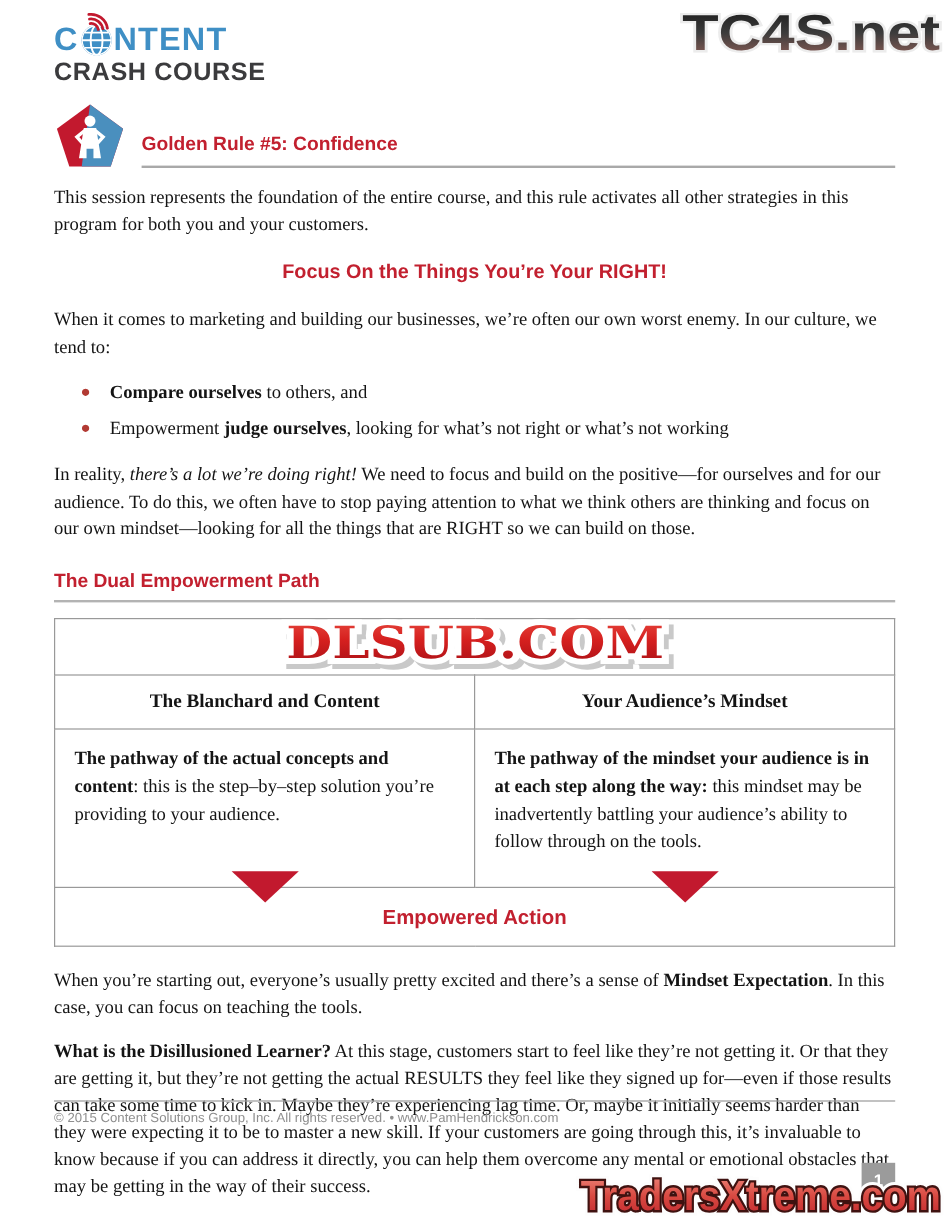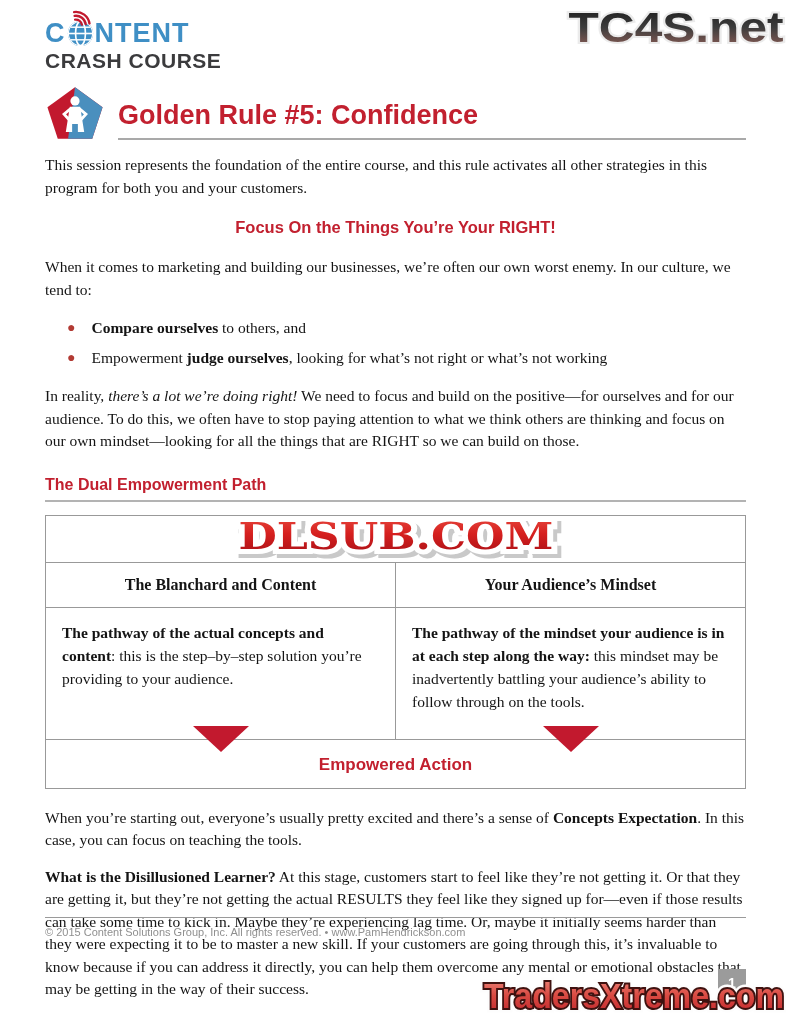--- a/index.html
+++ b/index.html
@@ -16,21 +16,21 @@
   .logo-line2{font-family:"Liberation Sans",sans-serif;font-weight:bold;font-size:21px;
               letter-spacing:.5px;color:#3b3b3d;margin-top:3px;line-height:1;}
   .tc4s{position:absolute;top:2px;right:3px;}
 
   
   .content{padding:86px 45px 0 45px;}
   .title-row{display:flex;align-items:flex-end;}
   .rule-icon{width:60px;height:54px;margin-right:13px;flex:0 0 auto;}
   .title-wrap{flex:1;border-bottom:2px solid #a9a9a9;padding-bottom:9px;}
   h1.page-title{margin:0;font-family:"Liberation Sans",sans-serif;font-weight:bold;
-                font-size:27px;color:#c2202f;line-height:1;}
+                font-size:16px;color:#c2202f;line-height:1;}
 
   
   p.body{font-size:15.5px;line-height:22.5px;margin:14px 0;}
   .focus-heading{text-align:center;font-family:"Liberation Sans",sans-serif;font-weight:bold;
                  font-size:16.5px;color:#c2202f;margin:19px 0;}
   ul.bullets{list-style:none;margin:16px 0;padding:0 0 0 22px;}
   ul.bullets li{display:flex;font-size:15.5px;line-height:22.5px;margin:7px 0;}
   .bullet-dot{color:#b23a33;font-size:14px;margin-right:16px;line-height:22.5px;}
   h2.section-heading{font-family:"Liberation Sans",sans-serif;font-weight:bold;font-size:16px;
                      color:#c2202f;border-bottom:2px solid #b3b3b3;padding-bottom:7px;
@@ -171,21 +171,21 @@
           <span><span style="font-weight: bold;">The pathway of the mindset your audience is in at each step along the way:</span><span> this mindset may be inadvertently battling your audience’s ability to follow through on the tools.</span></span>
           <span class="tri"></span>
         </td>
       </tr>
       <tr>
         <td class="action-cell" colspan="2">Empowered Action</td>
       </tr>
       </tbody>
     </table>
 
-    <p class="body"><span>When you’re starting out, everyone’s usually pretty excited and there’s a sense of </span><span style="font-weight: bold;">Concepts Expectation</span><span>. In this case, you can focus on teaching the tools.</span></p>
+    <p class="body"><span>When you’re starting out, everyone’s usually pretty excited and there’s a sense of </span><span style="font-weight: bold;">Mindset Expectation</span><span>. In this case, you can focus on teaching the tools.</span></p>
     <p class="body"><span style="font-weight: bold;">What is the Disillusioned Learner?</span><span> At this stage, customers start to feel like they’re not getting it. Or that they are getting it, but they’re not getting the actual RESULTS they feel like they signed up for—even if those results can take some time to kick in. Maybe they’re experiencing lag time. Or, maybe it initially seems harder than they were expecting it to be to master a new skill. If your customers are going through this, it’s invaluable to know because if you can address it directly, you can help them overcome any mental or emotional obstacles that may be getting in the way of their success.</span></p>
 
   </div>
 
   <div class="footer">
     <span>© 2015 Content Solutions Group, Inc. All rights reserved. • www.PamHendrickson.com</span>
   </div>
 
   <div class="page-num">1</div>
 

